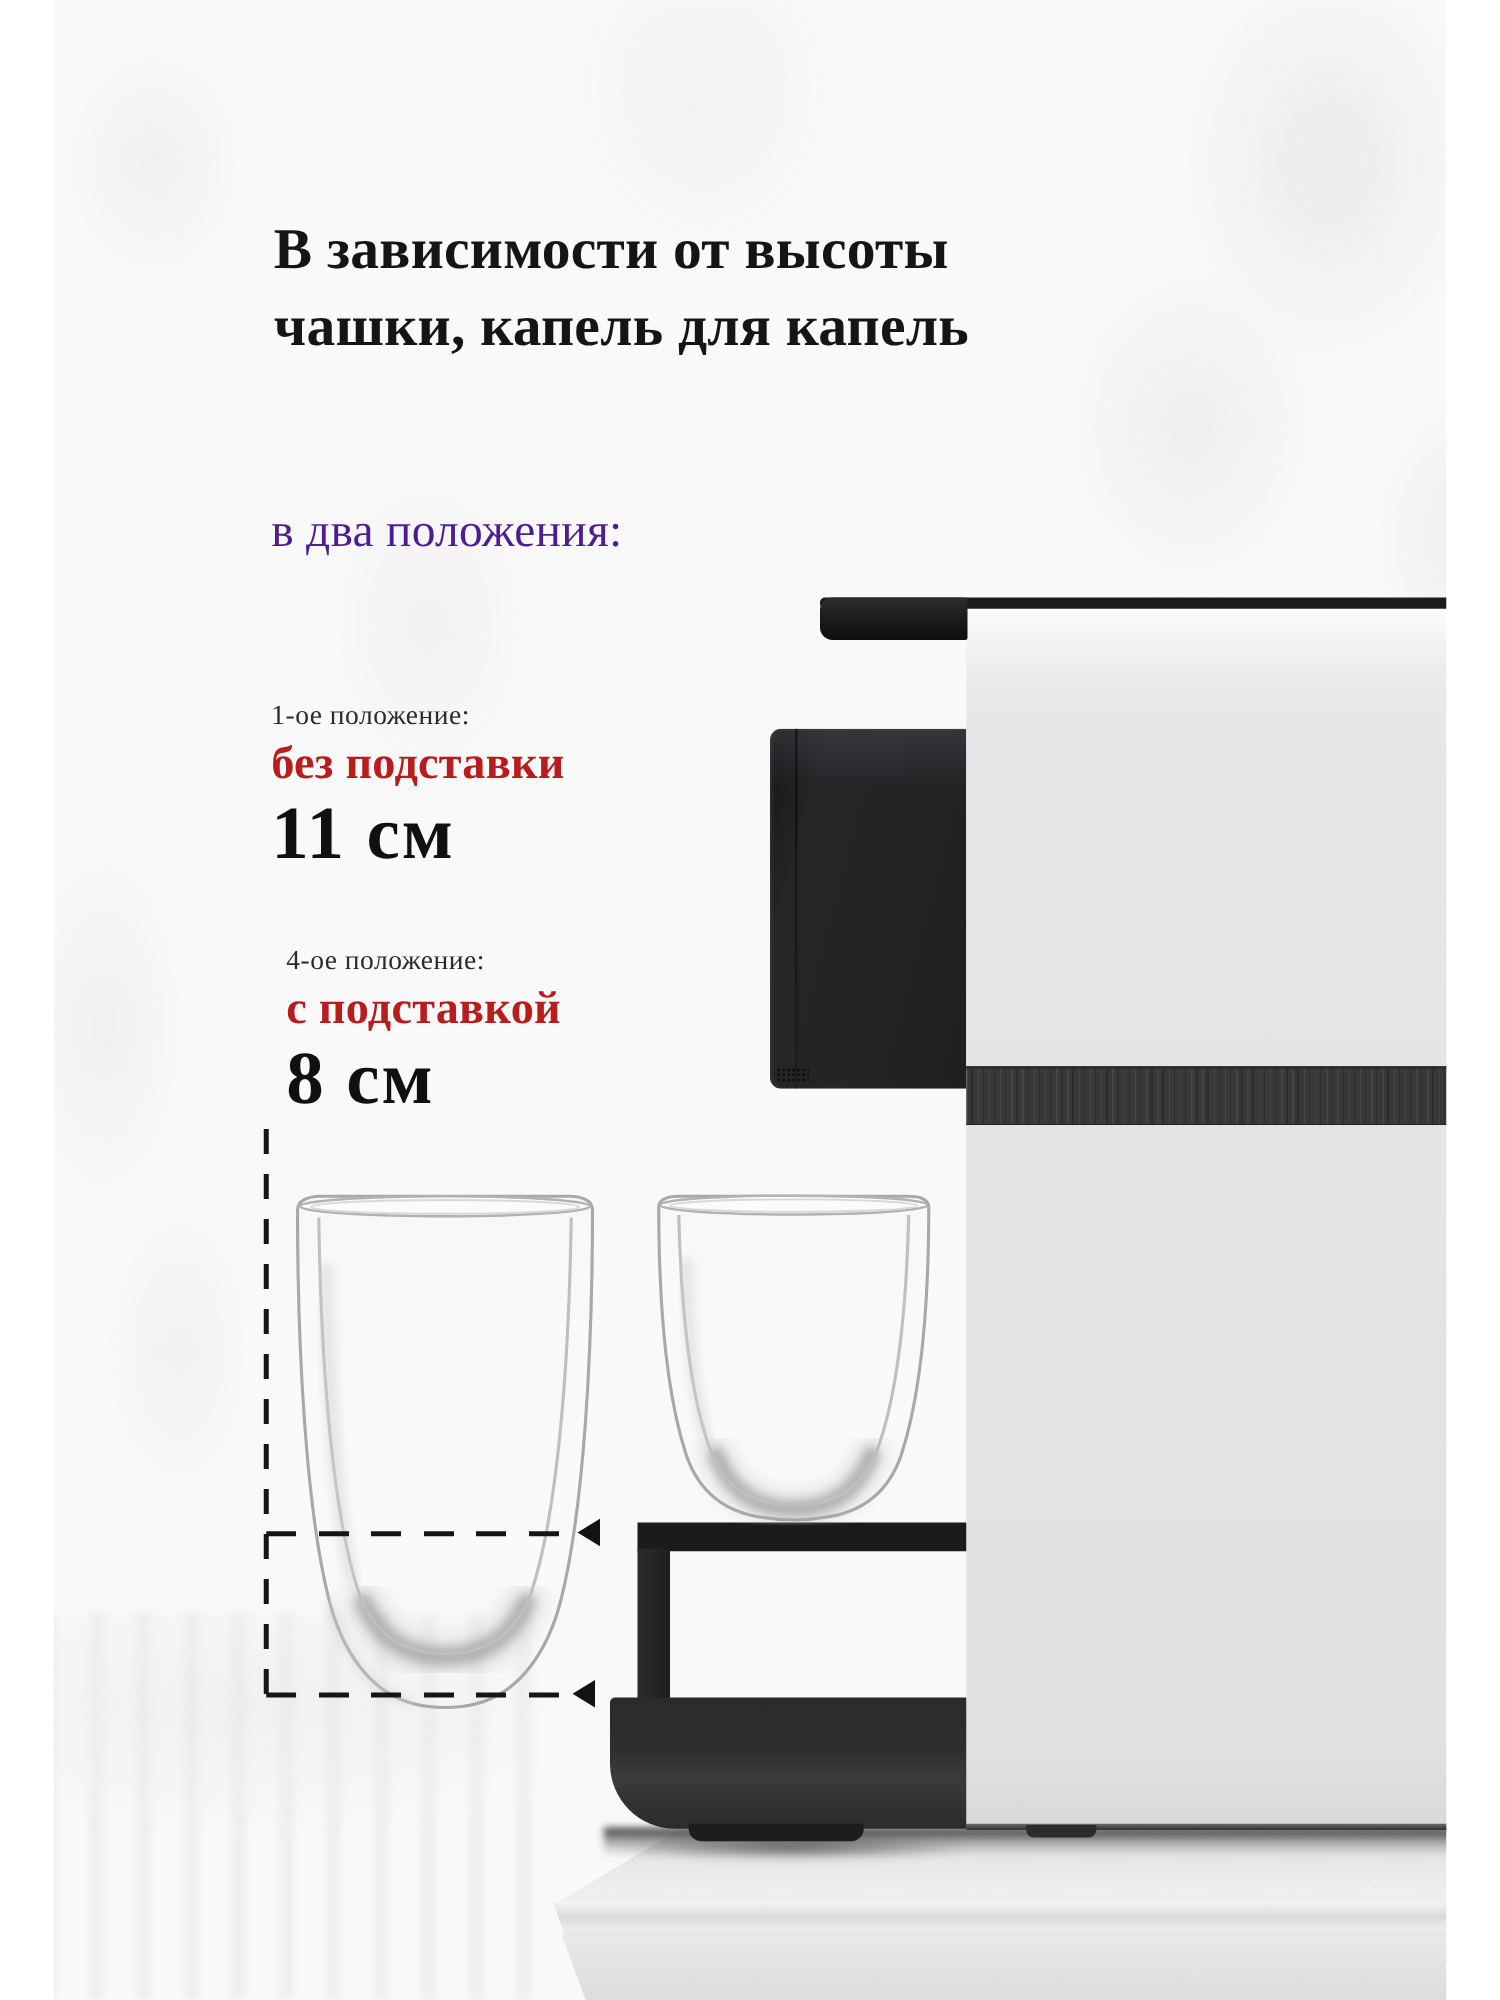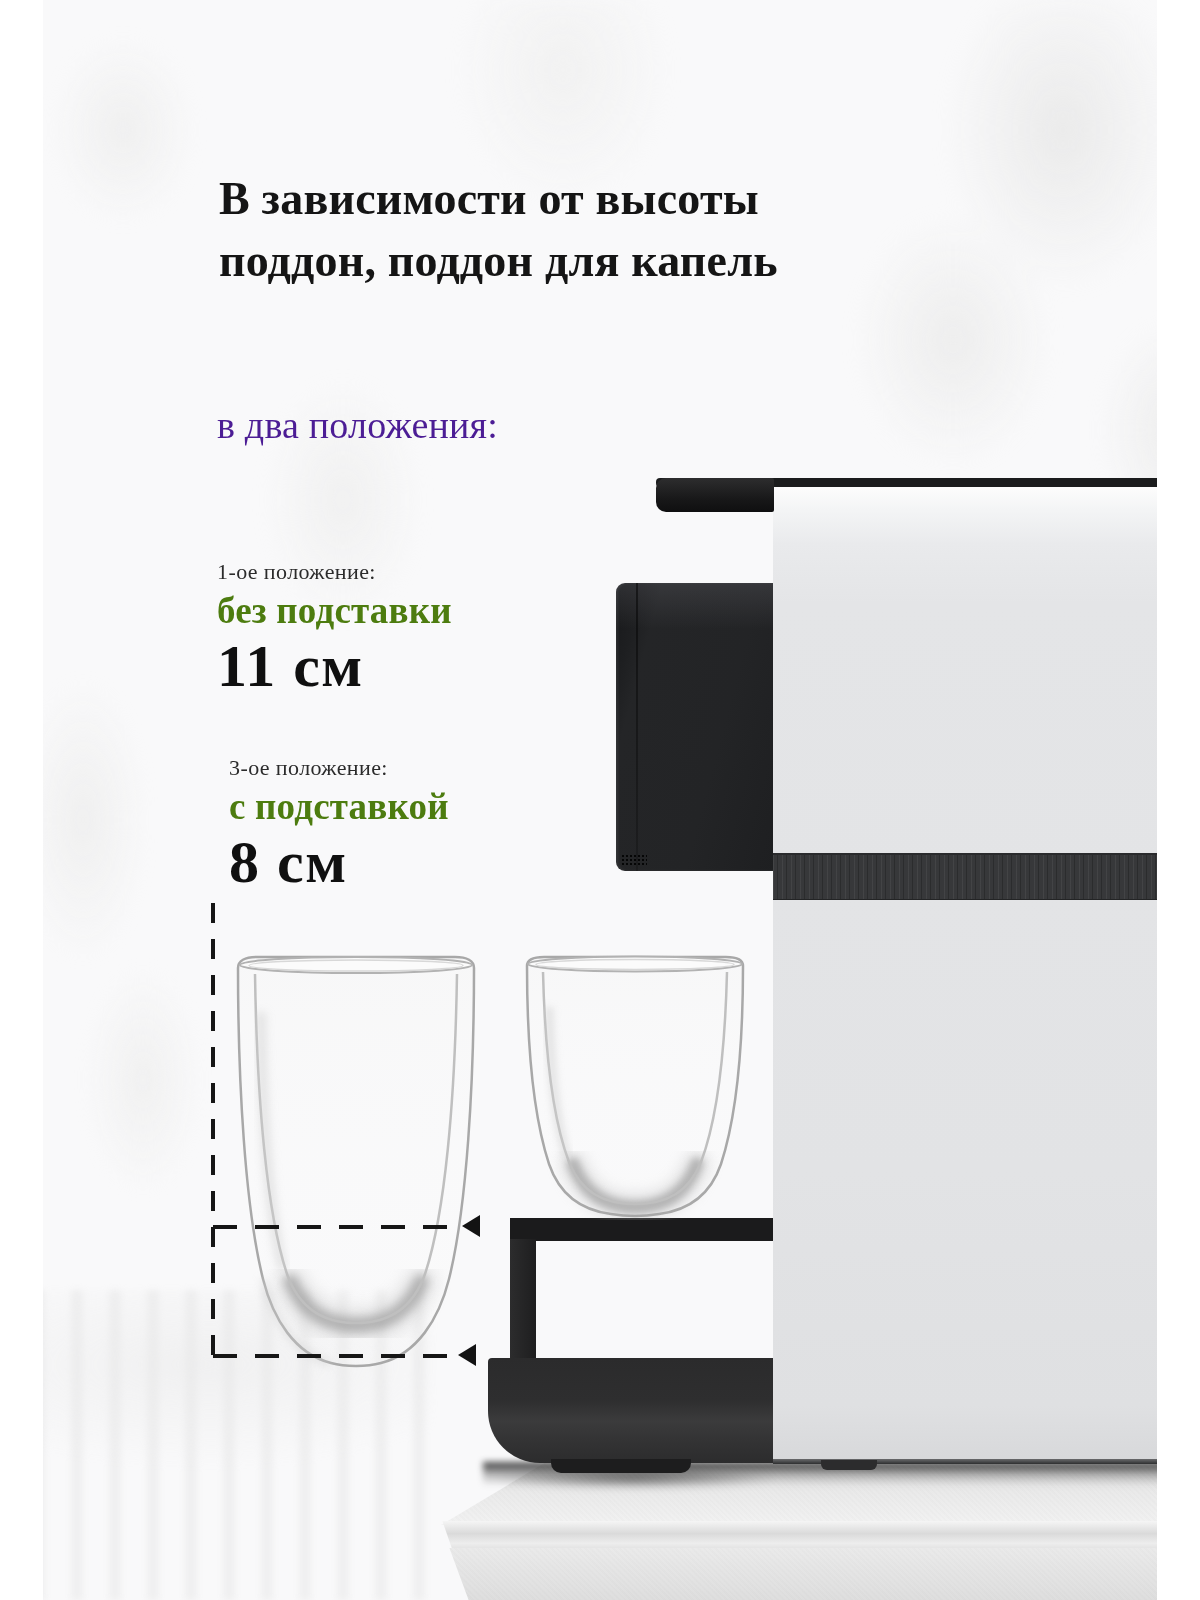--- a/index.html
+++ b/index.html
@@ -158,21 +158,21 @@
 
   
   .title { left:176px; top:168px; z-index:9; color:#151515;
            font-size:46px; line-height:62px; font-weight:600; letter-spacing:.2px; white-space:nowrap; }
   .subtitle { left:174px; top:403px; z-index:9; color:#4c1d95;
               font-size:38px; font-weight:500; letter-spacing:.2px; white-space:nowrap; }
   .pos-block { z-index:9; white-space:nowrap; }
   .pos1 { left:174px; top:556px; }
   .pos2 { left:186px; top:752px; }
   .pos-label   { font-size:22px; font-weight:400; line-height:32px; color:#2b2b2b; letter-spacing:.4px; }
-  .pos-variant { font-size:37px; font-weight:700; line-height:45px; color:#4d7c0f; letter-spacing:.2px; }
+  .pos-variant { font-size:37px; font-weight:700; line-height:45px; color:#b91c1c; letter-spacing:.2px; }
   .pos-height  { font-size:60px; font-weight:700; line-height:66px; color:#101010; letter-spacing:1.5px; }
 </style>
 </head>
 <body>
 
 <div class="stage">
 
   <div class="orn orn-main"></div>
   <div class="orn orn-left"></div>
   <div class="orn orn-column"></div>
@@ -246,29 +246,29 @@
   </svg>
 
   <div class="abs dash-v"></div>
   <div class="abs dash-h dash-h1"></div>
   <div class="abs dash-h dash-h2"></div>
   <div class="abs arr arr1"></div>
   <div class="abs arr arr2"></div>
 
   <div class="abs title">
     <div>В зависимости от высоты</div>
-    <div>поддон, поддон для капель</div>
+    <div>чашки, капель для капель</div>
   </div>
   <div class="abs subtitle">в два положения:</div>
 
   <div class="abs pos-block pos1">
     <div class="pos-label">1-ое положение:</div>
     <div class="pos-variant">без подставки</div>
     <div class="pos-height">11 см</div>
   </div>
 
   <div class="abs pos-block pos2">
-    <div class="pos-label">3-ое положение:</div>
+    <div class="pos-label">4-ое положение:</div>
     <div class="pos-variant">с подставкой</div>
     <div class="pos-height">8 см</div>
   </div>
 
 </div>
 
 </body></html>

